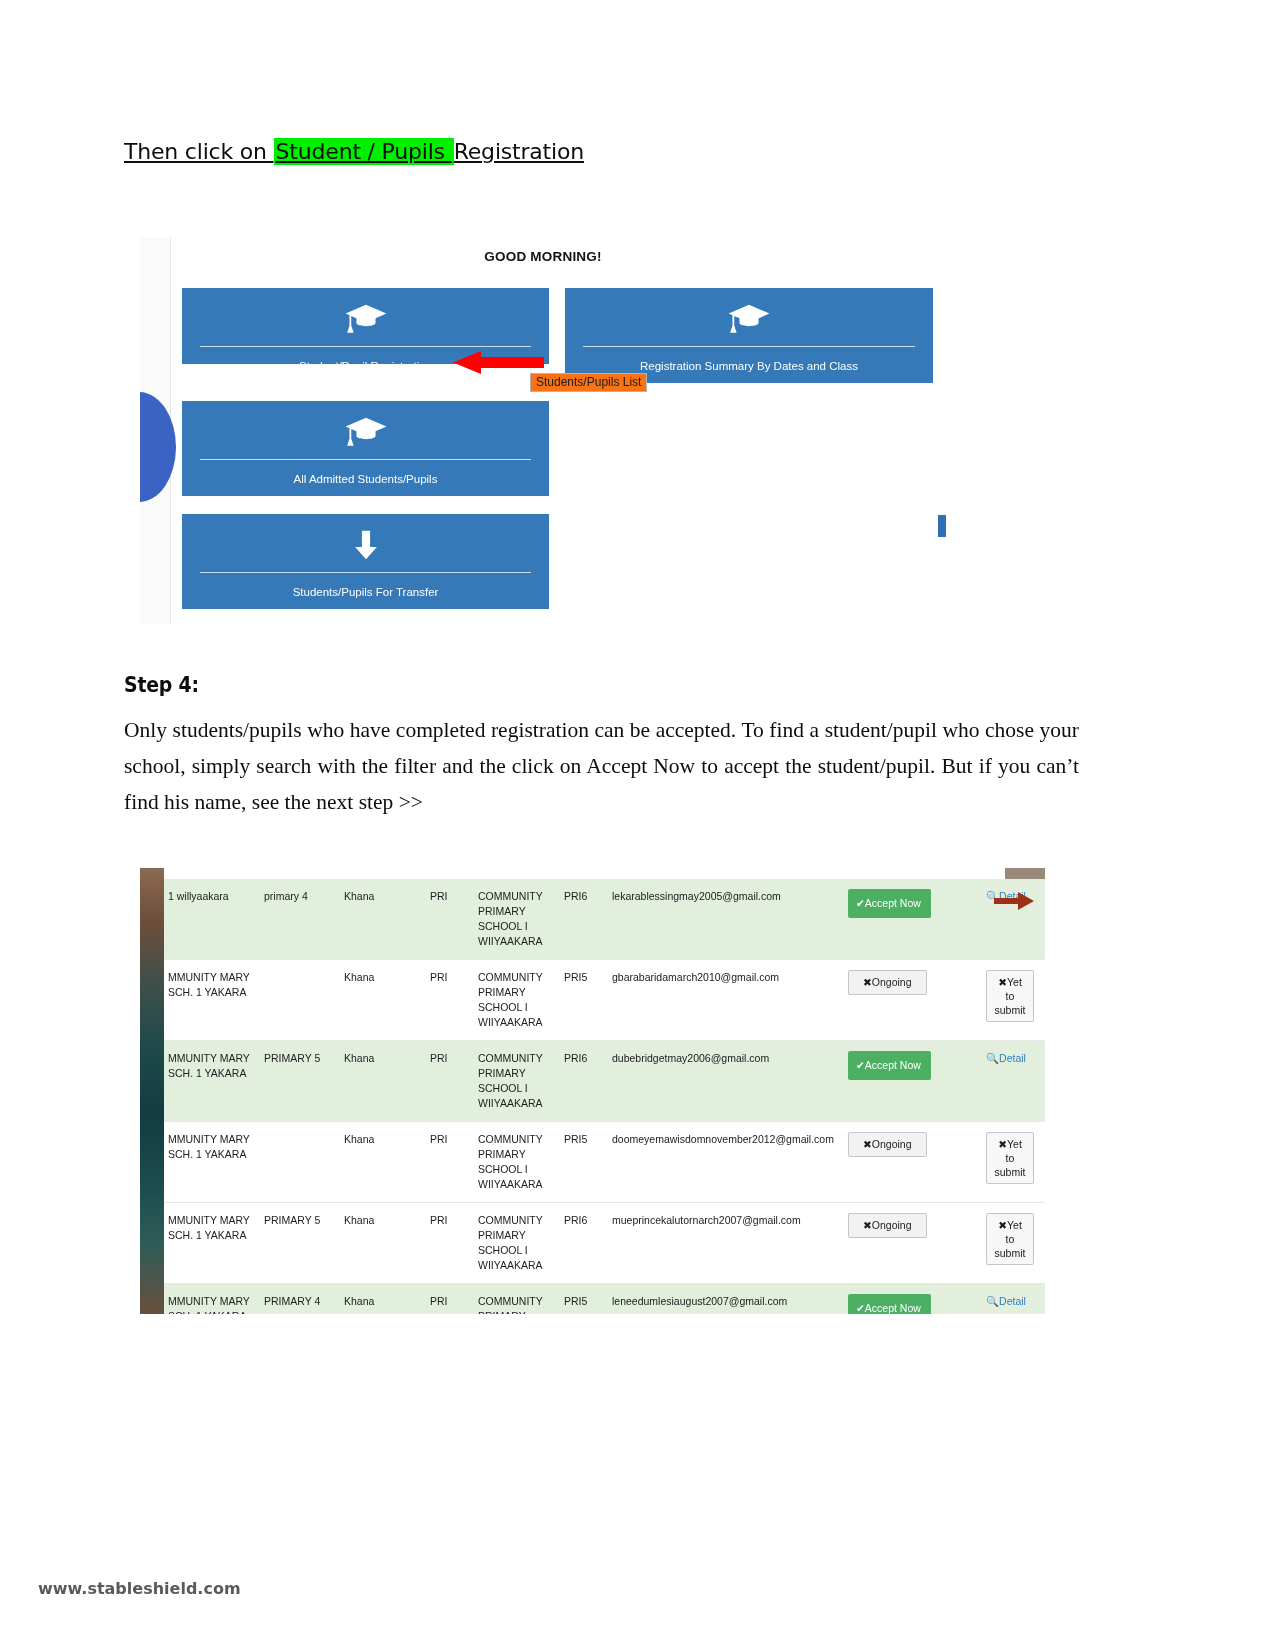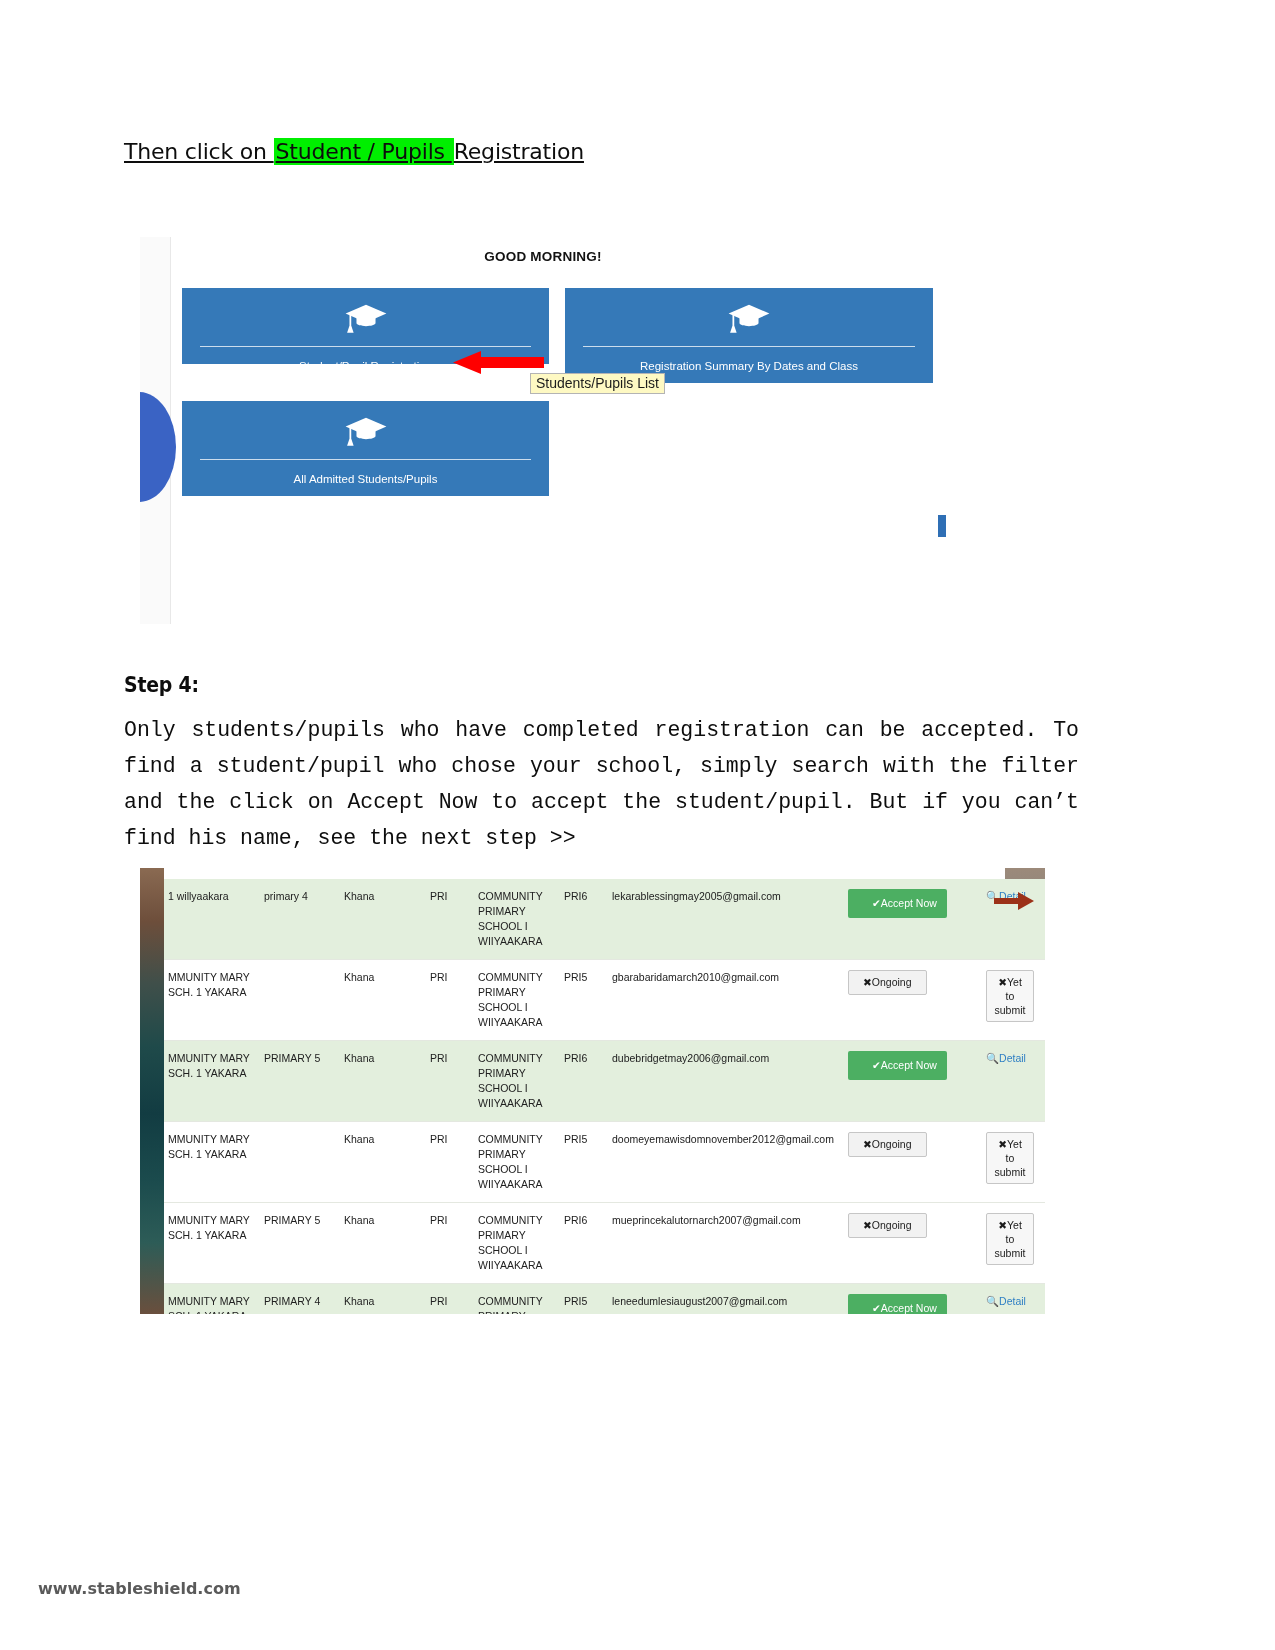--- a/index.html
+++ b/index.html
@@ -39,21 +39,21 @@
     top: 673px;
     font-weight: bold;
     font-size: 21px;
     font-family: "DejaVu Sans Condensed", "DejaVu Sans", sans-serif;
   }
   #step-body {
     position: absolute;
     left: 124px;
     top: 712px;
     width: 955px;
-    font-family: Liberation Mono, monospace;
+    font-family: Liberation Serif, serif;
     font-size: 21.5px;
     line-height: 36px;
     color: #0d0d0d;
     text-align: justify;
     text-justify: inter-word;
   }
 
   #footer-url {
     position: absolute;
     left: 38px;
@@ -148,25 +148,25 @@
     position: absolute;
     left: 311px;
     top: 113px;
     width: 93px;
     height: 25px;
   }
   #tooltip-list {
     position: absolute;
     left: 390px;
     top: 136px;
-    background: #fef9c3;
+    background: #f97316;
     border: 1px solid #b4b4b4;
     padding: 1px 5px 2px 5px;
     font-family: "Liberation Sans", sans-serif;
-    font-size: 14px;
+    font-size: 12px;
     color: #1c1c1c;
     white-space: nowrap;
   }
 
   
   #table-shot {
     position: absolute;
     left: 140px;
     top: 868px;
     width: 905px;
@@ -222,21 +222,21 @@
   td.c-level    { width: 40px; }
   td.c-email    { width: 228px; }
   td.c-action   { width: 130px; text-align: left; }
   td.c-detail   { width: 66px; }
 
   .btn-accept {
     display: inline-block;
     background: #4caf62;
     color: #ffffff;
     font-size: 10.5px;
-    padding: 7px 10px 7px 24px;
+    padding: 7px 10px 7px 8px;
     border-radius: 2px;
     white-space: nowrap;
   }
   .btn-ongoing {
     display: inline-block;
     background: #f2f2f2;
     border: 1px solid #c6c6c6;
     color: #1b1b1b;
     font-size: 10.5px;
     padding: 4px 14px;
@@ -311,20 +311,27 @@
     <svg class="cap-icon" viewBox="0 0 64 50">
       <polygon points="32,4 62,17 32,30 2,17" fill="#ffffff"></polygon>
       <path d="M18 22 v9 c0 6 28 6 28 0 v-9 l-14 6 z" fill="#ffffff"></path>
       <path d="M9 19 l0 16 M9 35 l-3 9 h6 z" stroke="#ffffff" stroke-width="2.6" fill="#ffffff"></path>
     </svg>
     <div class="divider"></div>
     <div class="card-label">All Admitted Students/Pupils</div>
   </div>
 
 
+  <div class="dash-card" id="card-transfer">
+    <svg class="arr-icon" viewBox="0 0 64 50">
+      <path d="M26 4 h12 v24 h10 L32 46 L16 28 h10 z" fill="#ffffff"></path>
+    </svg>
+    <div class="divider"></div>
+    <div class="card-label">Students/Pupils For Transfer</div>
+  </div>
 
   <svg id="red-arrow" viewBox="0 0 93 25">
     <path d="M93 7 H30 V1 L2 12.5 L30 24 V18 H93 Z" fill="#ff0000"></path>
   </svg>
 
   <div id="tooltip-list">Students/Pupils  List</div>
 </div>
 
 <div id="table-shot">
   <div id="photo-left"></div>

